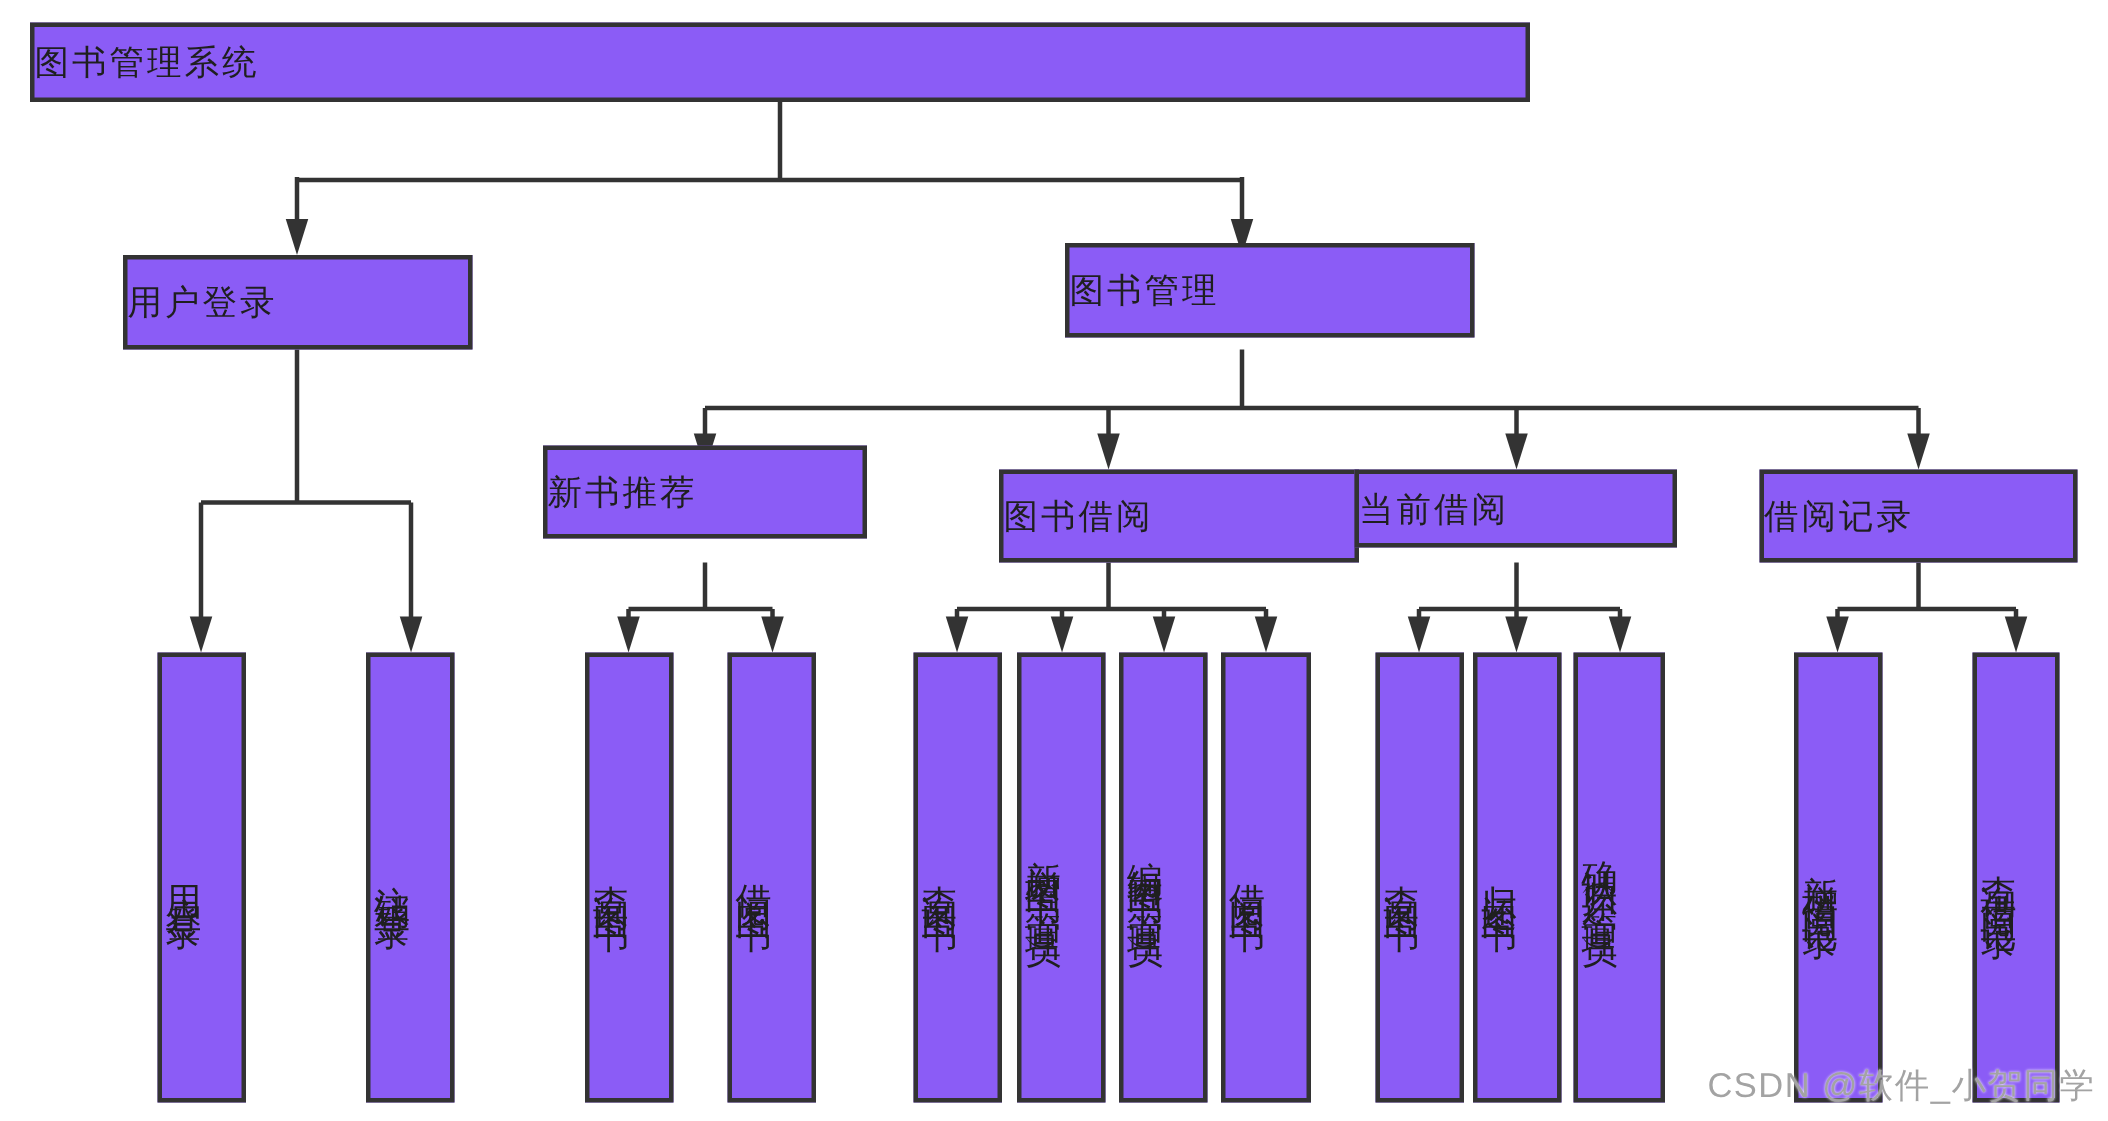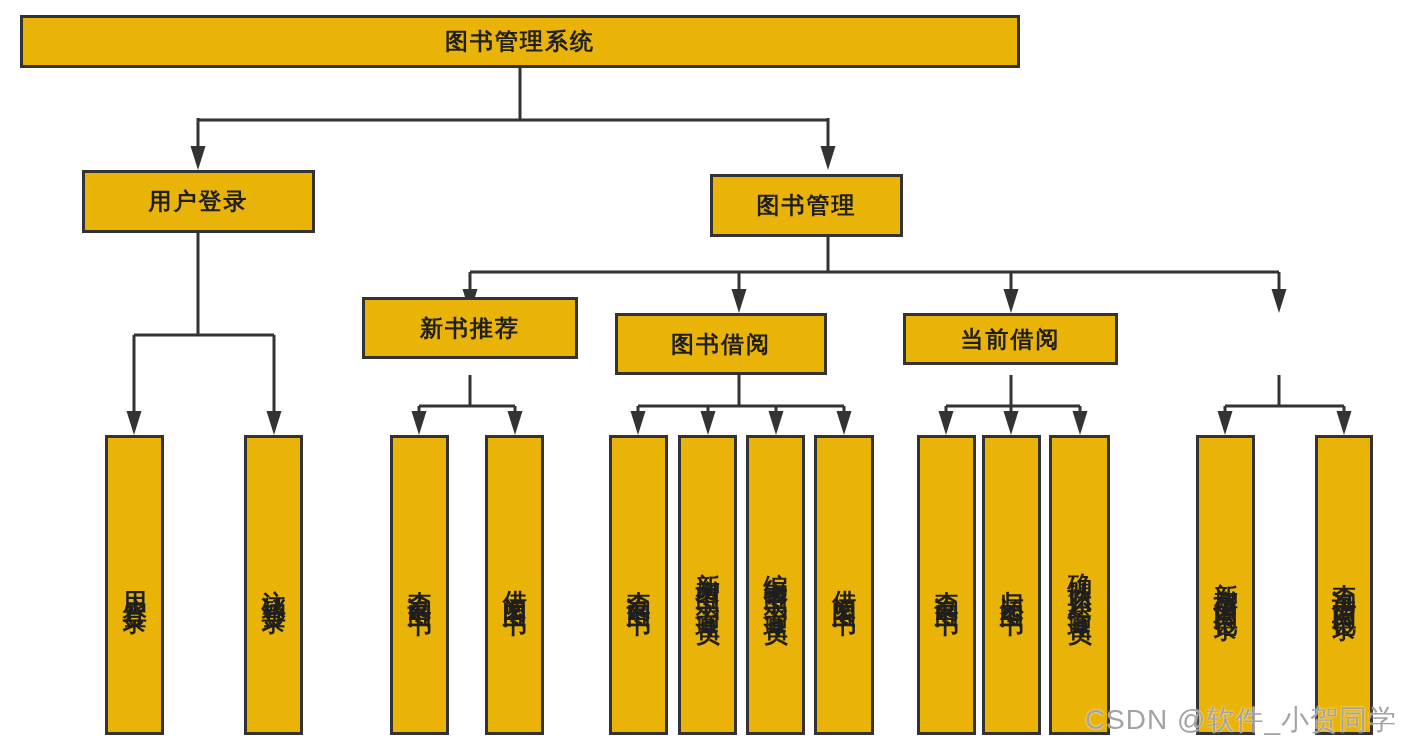--- a/index.html
+++ b/index.html
@@ -4,34 +4,33 @@
 <style>
   * { margin:0; padding:0; box-sizing:border-box; }
   html,body { background:#ffffff; }
   body { font-family:"Liberation Sans", sans-serif; }
   .canvas {
     position:relative; width:1405px; height:747px;
     background:#ffffff; overflow:hidden;
   }
   .wires { position:absolute; left:0; top:0; width:1405px; height:747px; }
   .box {
-    position:absolute; border:3px solid #333333; background:#eab308;
-    display:flex; align-items:center; justify-content:center;
+    position:absolute; border:3px solid #333333; background:#8b5cf6;
+    display:flex; align-items:center; justify-content:flex-start;
     color:#1f1f1f;
-    font-weight:bold;
   }
   .hbox { font-size:23px; letter-spacing:2px; }
   .vbox .vtext {
     writing-mode:vertical-rl; text-orientation:mixed;
     font-size:24px; letter-spacing:7px; line-height:1.1; color:#1f1f1f;
     white-space:nowrap;
   }
   .watermark {
     position:absolute; right:8px; bottom:8px;
-    font-size:28px; color:#a3a3a3; letter-spacing:1px;
+    font-size:23px; color:#a3a3a3; letter-spacing:1px;
     text-shadow:0 0 2px #ffffff;
   }
 </style>
 </head>
 <body>
 
 <div class="canvas">
 
   <svg class="wires" viewBox="0 0 1405 747" xmlns="http://www.w3.org/2000/svg">
     <g stroke="#333333" stroke-width="3" fill="none">
@@ -106,32 +105,35 @@
     </g>
   </svg>
 
   <div class="box hbox" style="left:20px;top:15px;width:1000px;height:53px">
     <span>图书管理系统</span>
   </div>
 
   <div class="box hbox" style="left:82px;top:170px;width:233px;height:63px">
     <span>用户登录</span>
   </div>
-  <div class="box hbox" style="left:710px;top:174px;width:193px;height:63px">
+  <div class="box hbox" style="left:710px;top:162px;width:273px;height:63px">
     <span>图书管理</span>
   </div>
 
   <div class="box hbox" style="left:362px;top:297px;width:216px;height:62px">
     <span>新书推荐</span>
   </div>
-  <div class="box hbox" style="left:615px;top:313px;width:212px;height:62px">
+  <div class="box hbox" style="left:666px;top:313px;width:240px;height:62px">
     <span>图书借阅</span>
   </div>
   <div class="box hbox" style="left:903px;top:313px;width:215px;height:52px">
     <span>当前借阅</span>
+  </div>
+  <div class="box hbox" style="left:1173px;top:313px;width:212px;height:62px">
+    <span>借阅记录</span>
   </div>
 
   <div class="box vbox" style="left:105px;top:435px;width:59px;height:300px">
     <span class="vtext">用户登录</span>
   </div>
   <div class="box vbox" style="left:244px;top:435px;width:59px;height:300px">
     <span class="vtext">注销登录</span>
   </div>
 
   <div class="box vbox" style="left:390px;top:435px;width:59px;height:300px">

